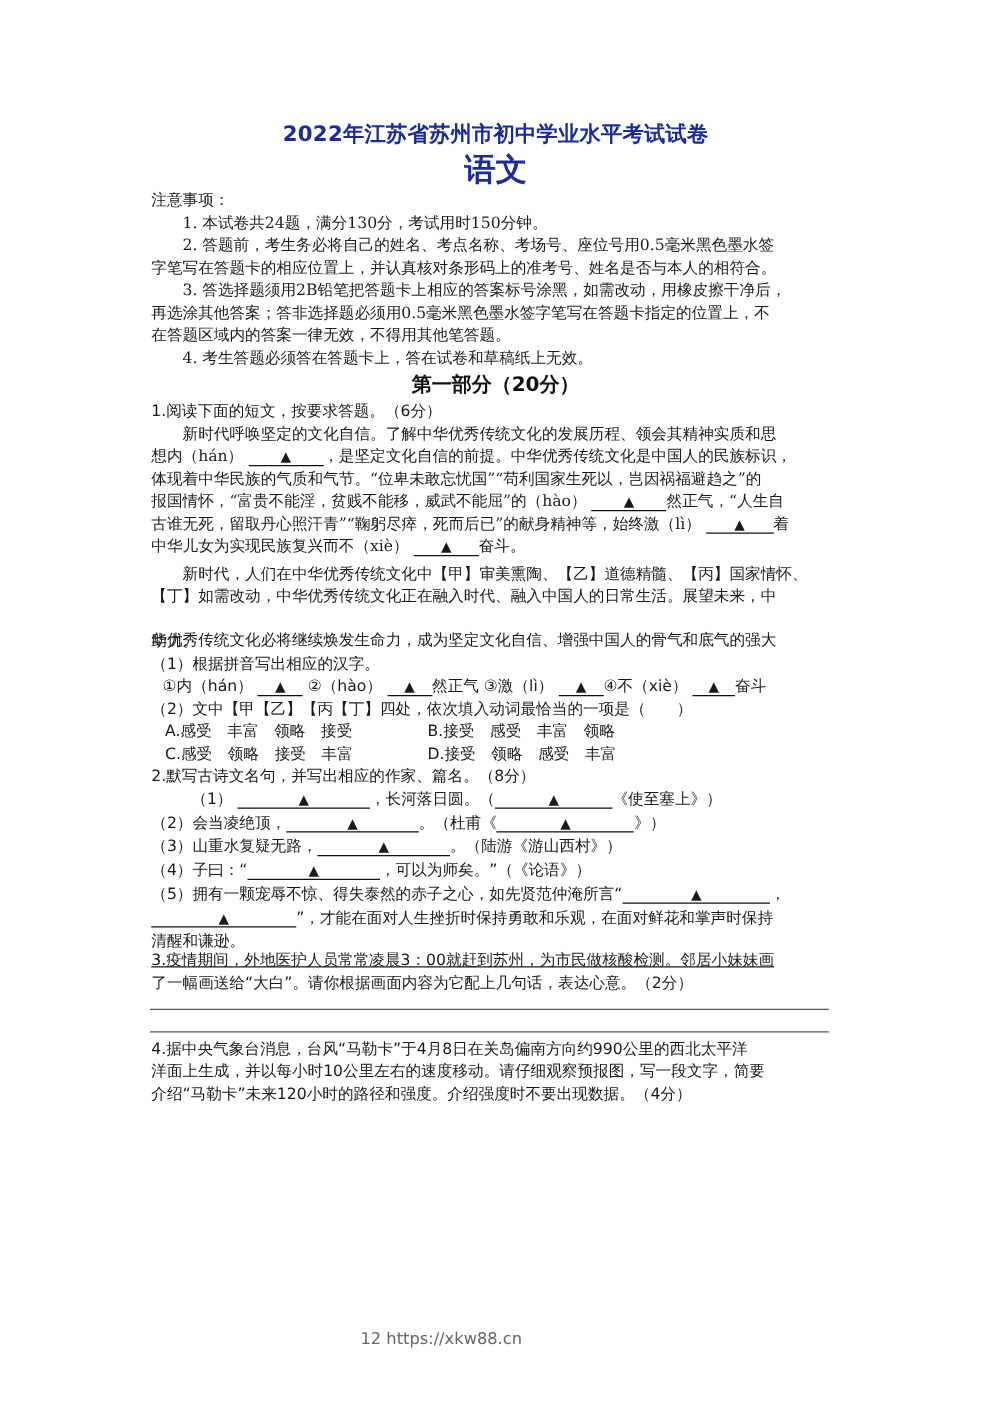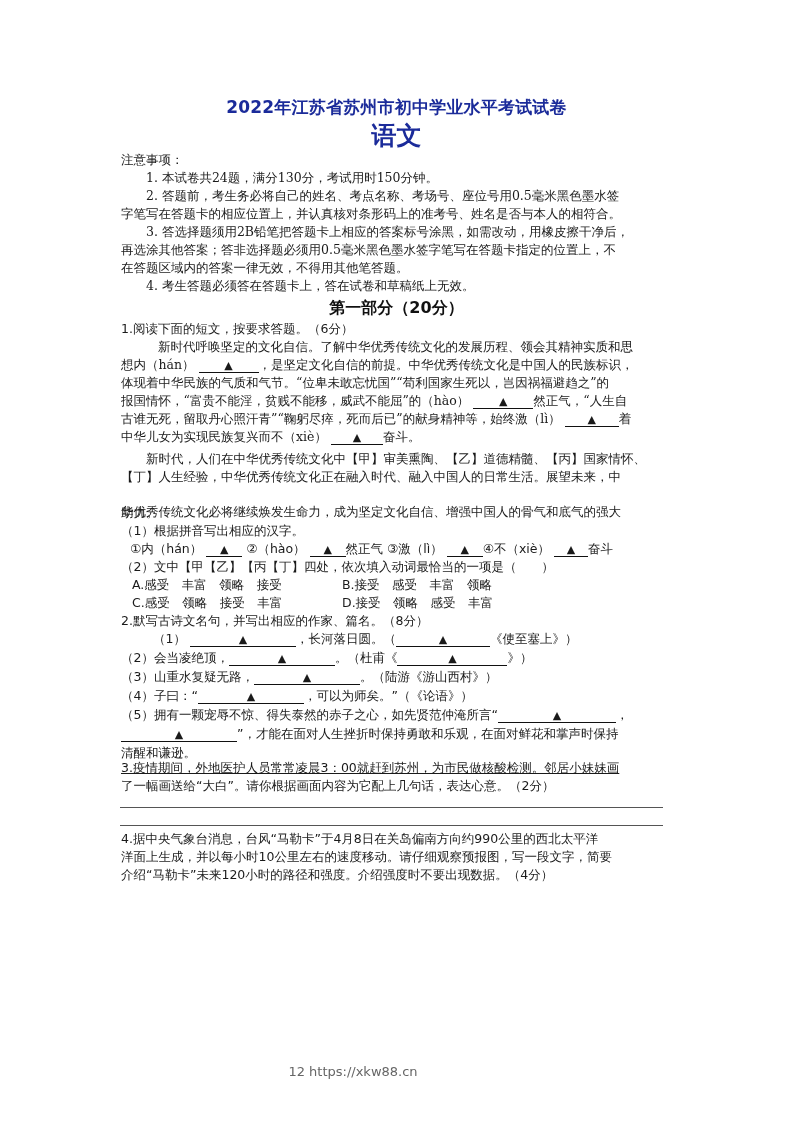--- a/index.html
+++ b/index.html
@@ -36,40 +36,40 @@
   <div class="line ind" style="top:187px;">2. 答题前，考生务必将自己的姓名、考点名称、考场号、座位号用0.5毫米黑色墨水签</div>
   <div class="line" style="top:205px;">字笔写在答题卡的相应位置上，并认真核对条形码上的准考号、姓名是否与本人的相符合。</div>
   <div class="line ind" style="top:223px;">3. 答选择题须用2B铅笔把答题卡上相应的答案标号涂黑，如需改动，用橡皮擦干净后，</div>
   <div class="line" style="top:241px;">再选涂其他答案；答非选择题必须用0.5毫米黑色墨水签字笔写在答题卡指定的位置上，不</div>
   <div class="line" style="top:259px;">在答题区域内的答案一律无效，不得用其他笔答题。</div>
   <div class="line ind" style="top:277px;">4. 考生答题必须答在答题卡上，答在试卷和草稿纸上无效。</div>
 
   <div class="sect">第一部分（20分）</div>
 
   <div class="line sans" style="top:320px;">1.阅读下面的短文，按要求答题。（6分）</div>
-  <div class="line ind" style="top:338px;margin-left:12px;">新时代呼唤坚定的文化自信。了解中华优秀传统文化的发展历程、领会其精神实质和思</div>
+  <div class="line ind" style="top:338px;">新时代呼唤坚定的文化自信。了解中华优秀传统文化的发展历程、领会其精神实质和思</div>
   <div class="line" style="top:356px;">
     <span>想内（hán）</span>
     <span class="blank" style="width:60px;"><span class="tri">▲</span></span><span>，是坚定文化自信的前提。中华优秀传统文化是中国人的民族标识，</span>
   </div>
   <div class="line" style="top:392px;">
     <span>报国情怀，“富贵不能淫，贫贱不能移，威武不能屈”的（hào）</span>
     <span class="blank" style="width:60px;"><span class="tri">▲</span></span><span>然正气，“人生自</span>
   </div>
   <div class="line" style="top:374px;">体现着中华民族的气质和气节。“位卑未敢忘忧国”“苟利国家生死以，岂因祸福避趋之”的</div>
   <div class="line" style="top:410px;">
     <span>古谁无死，留取丹心照汗青”“鞠躬尽瘁，死而后已”的献身精神等，始终激（lì）</span>
     <span class="blank" style="width:54px;"><span class="tri">▲</span></span><span>着</span>
   </div>
   <div class="line" style="top:428px;">
     <span>中华儿女为实现民族复兴而不（xiè）</span>
     <span class="blank" style="width:52px;"><span class="tri">▲</span></span><span>奋斗。</span>
   </div>
   <div class="line ind" style="top:450px;">新时代，人们在中华优秀传统文化中【甲】审美熏陶、【乙】道德精髓、【丙】国家情怀、</div>
-  <div class="line" style="top:468px;">【丁】人生经验，中华优秀传统文化正在融入时代、融入中国人的日常生活。展望未来，中</div>
+  <div class="line" style="top:468px;">【丁】如需改动，中华优秀传统文化正在融入时代、融入中国人的日常生活。展望未来，中</div>
   <div class="line" style="top:503px;">华优秀传统文化必将继续焕发生命力，成为坚定文化自信、增强中国人的骨气和底气的强大</div>
   <div class="line" style="top:504px;">助力。</div>
   <div class="line sans" style="top:522px;">（1）根据拼音写出相应的汉字。</div>
 
   <div class="line ind2 sans" style="top:540px;">
     <span>①内（hán）</span>
     <span class="blank" style="width:36px;"><span class="tri">▲</span></span>
     <span>②（hào）</span>
     <span class="blank" style="width:36px;"><span class="tri">▲</span></span><span>然正气</span>
     <span>③激（lì）</span>

